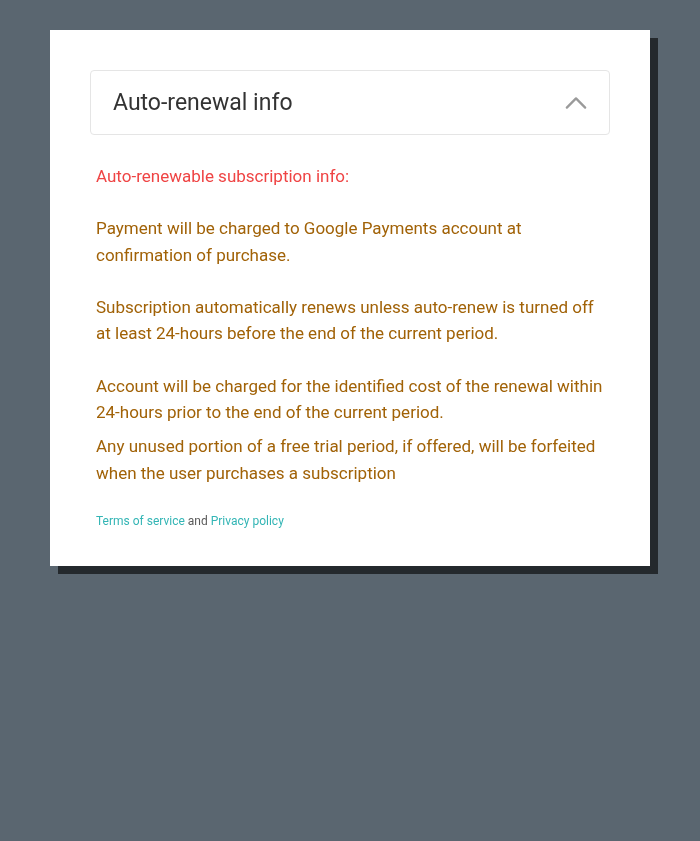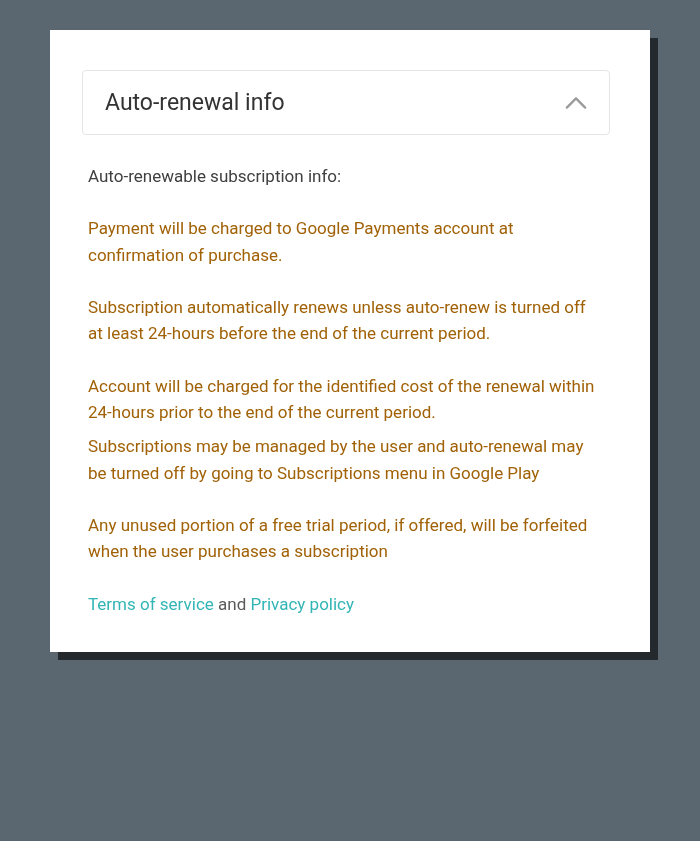--- a/index.html
+++ b/index.html
@@ -13,21 +13,21 @@
       width: 700px;
       height: 841px;
       padding: 30px 40px;
       display: flex;
       align-items: flex-start;
       justify-content: center;
     }
     .card {
       background: #ffffff;
       width: 600px;
-      padding: 40px 40px 35px 32px;
+      padding: 40px 40px 35px 40px;
       box-shadow: 8px 8px 0px rgba(0,0,0,0.6);
     }
     .accordion-header {
       border: 1px solid #e5e5e5;
       border-radius: 4px;
       padding: 18px 22px;
       display: flex;
       align-items: center;
       justify-content: space-between;
       cursor: pointer;
@@ -47,35 +47,35 @@
     }
     .chevron svg {
       width: 22px;
       height: 14px;
     }
     .content {
       padding: 0 6px;
     }
     .intro {
       font-size: 17px;
-      color: #404040;
+      color: #ef4444;
       line-height: 1.55;
       margin-bottom: 26px;
     }
     .para {
       font-size: 17px;
       color: #a16207;
       line-height: 1.55;
       margin-bottom: 26px;
     }
     .para.no-gap {
       margin-bottom: 8px;
     }
     .links-line {
-      font-size: 17px;
+      font-size: 12px;
       color: #5a5a5a;
       line-height: 1.55;
     }
     .link {
       color: #33b5b5;
       text-decoration: none;
       cursor: pointer;
     }
   </style>
 </head>
@@ -92,21 +92,20 @@
   </div>
 
   <div class="content">
     <p class="intro">Auto-renewable subscription info:</p>
 
     <p class="para">Payment will be charged to Google Payments account at confirmation of purchase.</p>
 
     <p class="para">Subscription automatically renews unless auto-renew is turned off at least 24-hours before the end of the current period.</p>
 
     <p class="para no-gap">Account will be charged for the identified cost of the renewal within 24-hours prior to the end of the current period.</p>
-    <p class="para">Subscriptions may be managed by the user and auto-renewal may be turned off by going to Subscriptions menu in Google Play</p>
 
     <p class="para">Any unused portion of a free trial period, if offered, will be forfeited when the user purchases a subscription</p>
 
     <p class="links-line">
       <a class="link">Terms of service</a><span> and </span><a class="link">Privacy policy</a>
     </p>
   </div>
 </div>
 
 </body></html>

